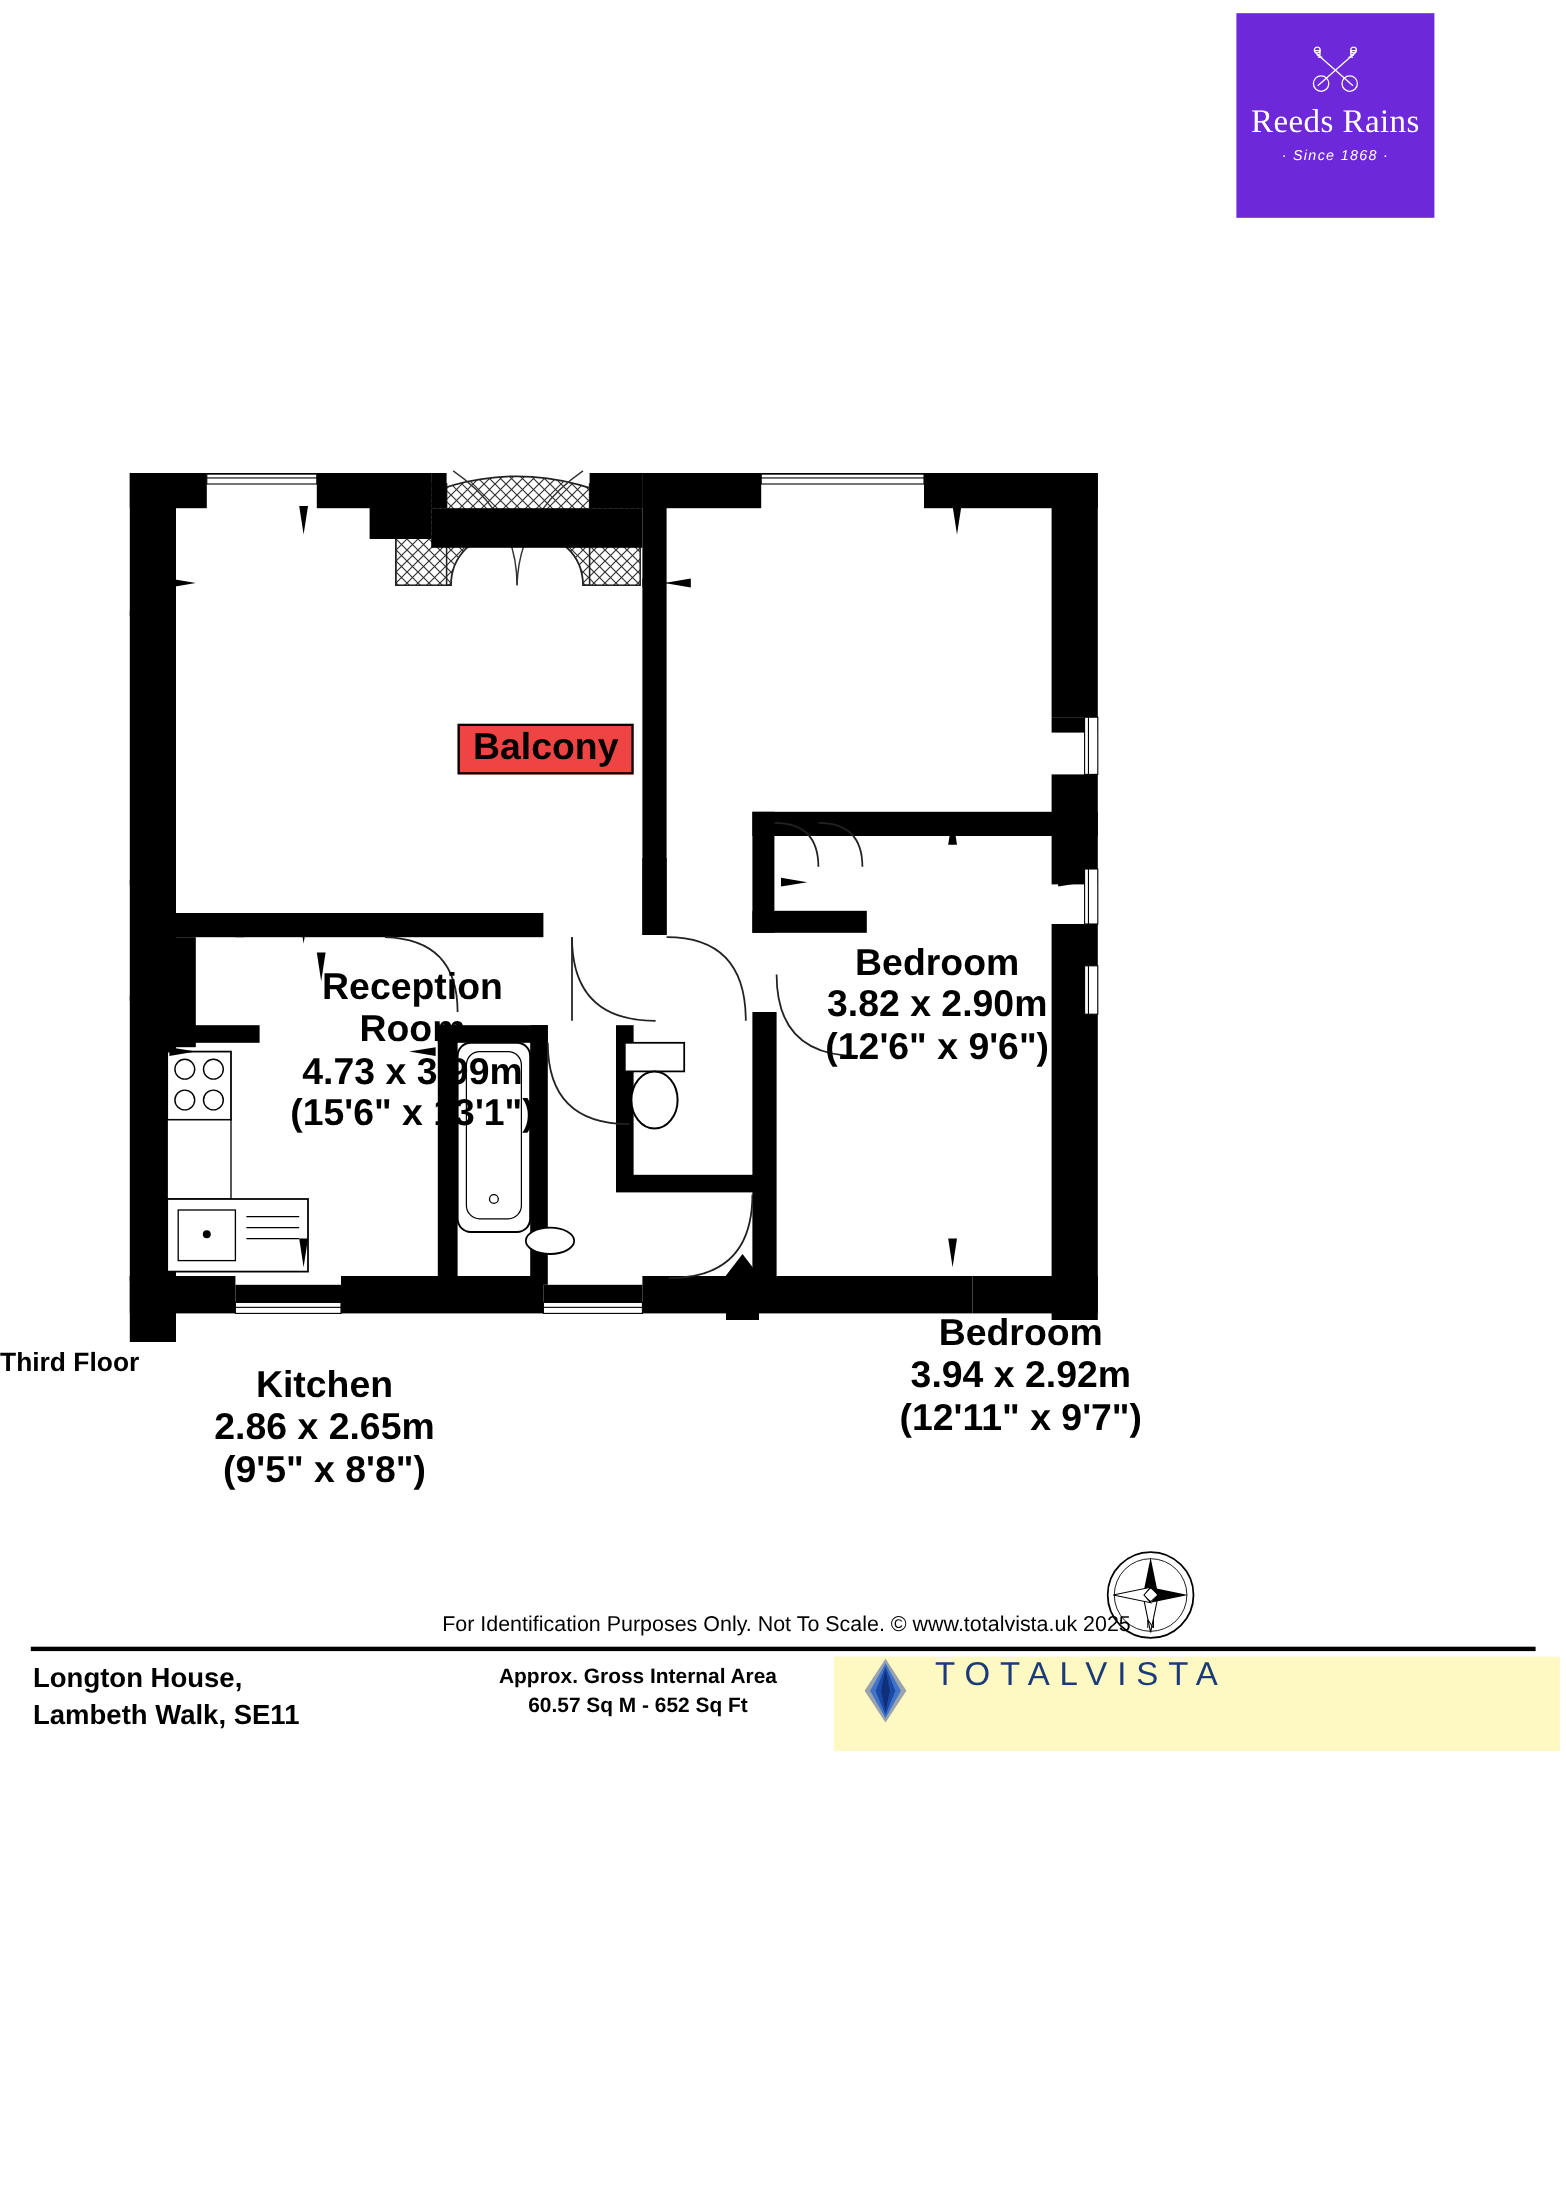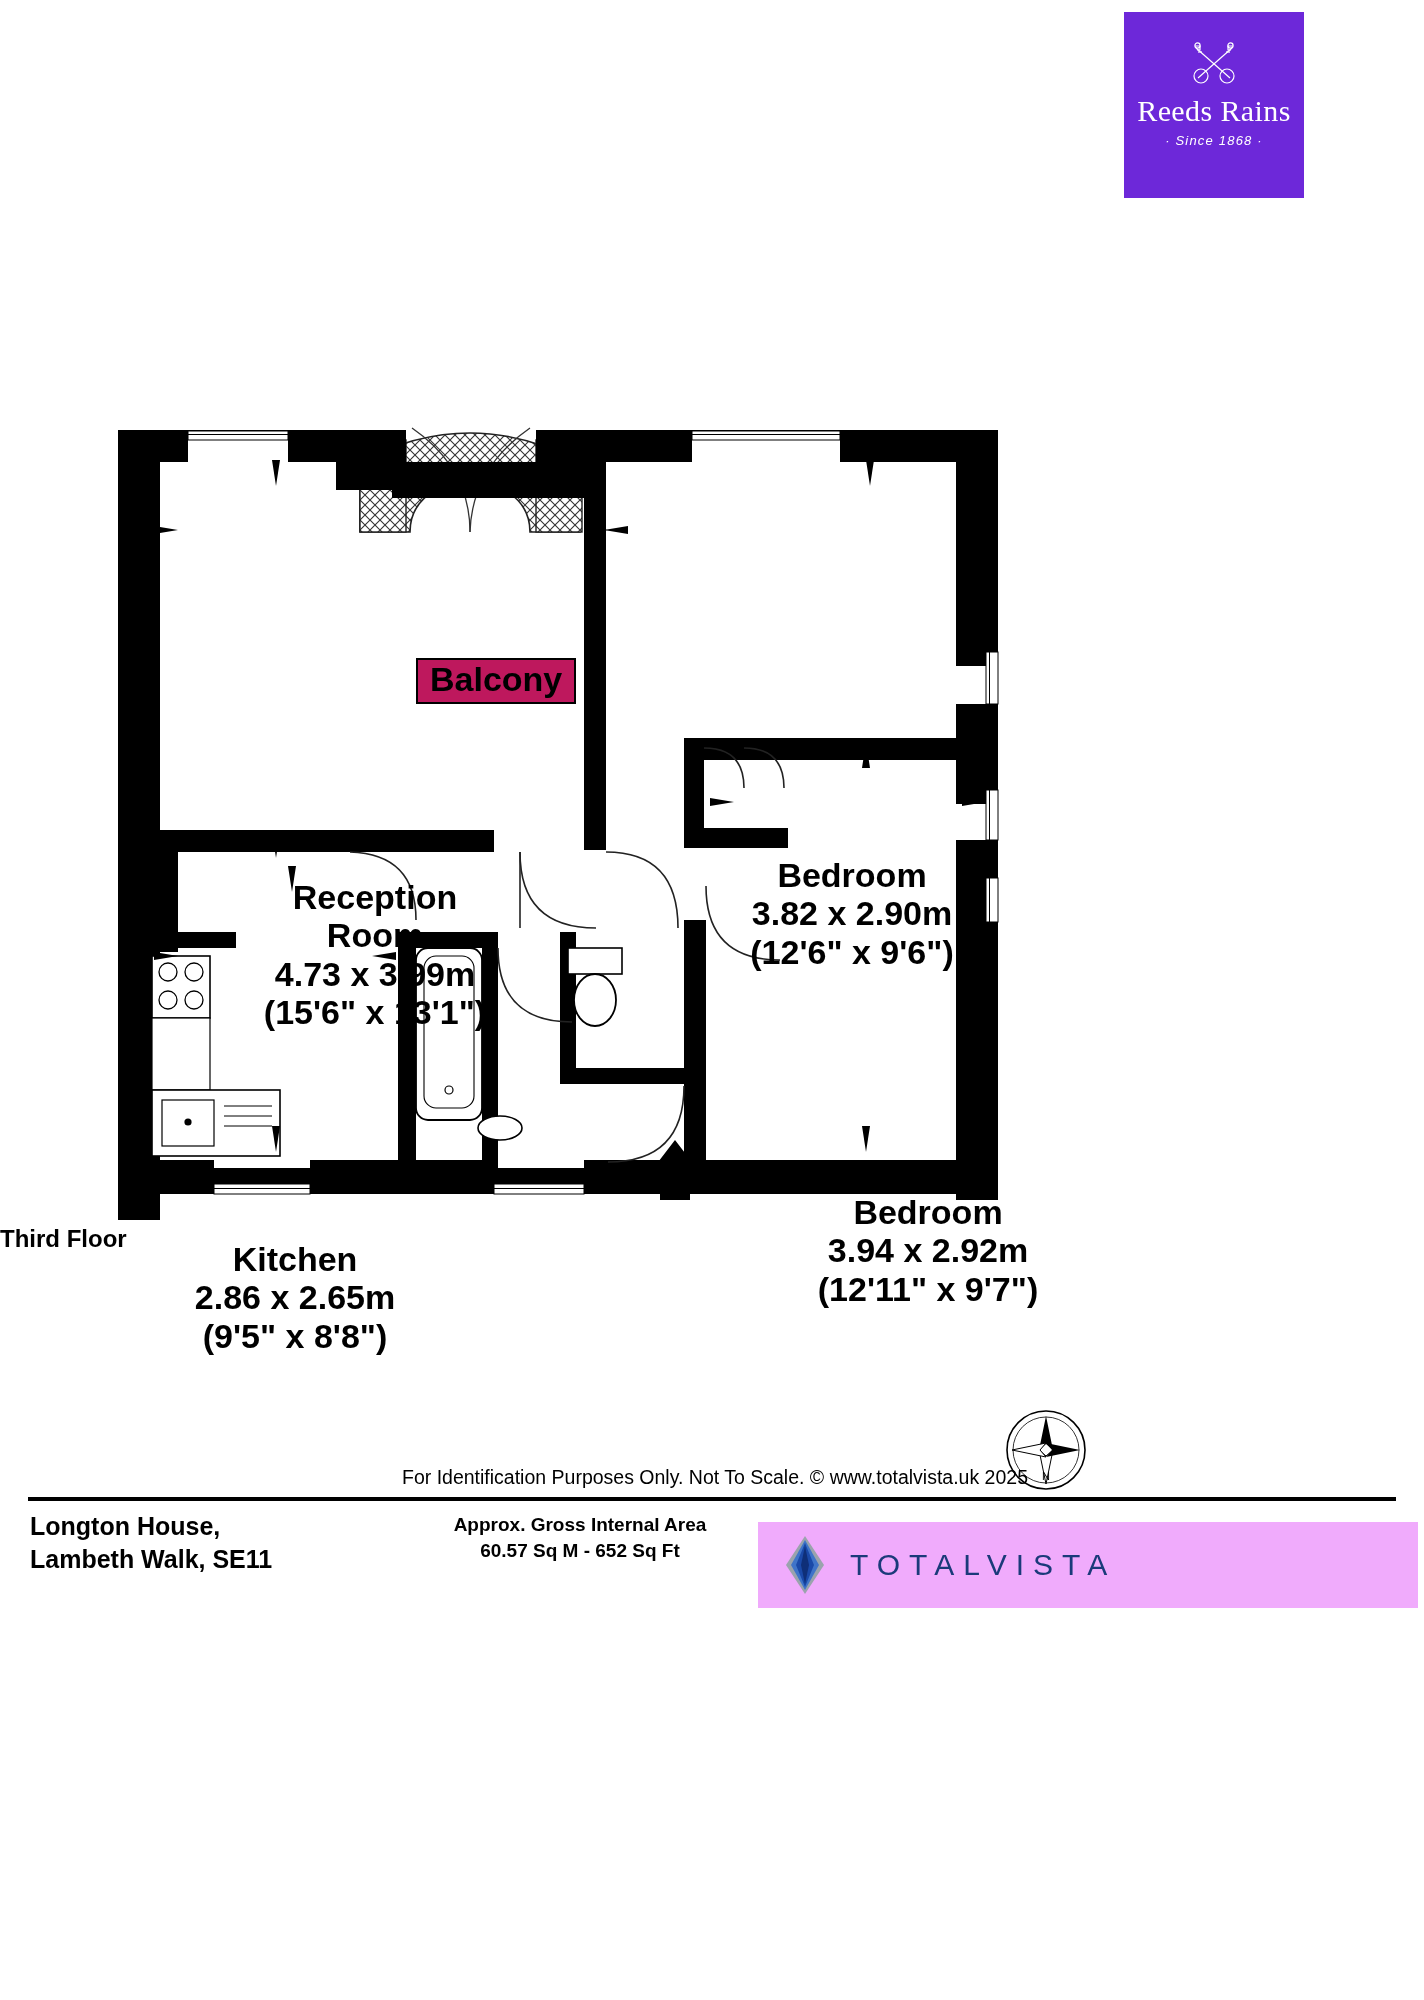--- a/index.html
+++ b/index.html
@@ -41,21 +41,21 @@
   .room-label .met{font-size:34px;display:block;}
   .room-label .imp{font-size:34px;display:block;}
 
   #label-reception{left:190px;top:578px;width:370px;}
   #label-bedroom-1{left:672px;top:556px;width:360px;}
   #label-bedroom-2{left:748px;top:893px;width:360px;}
   #label-kitchen  {left:120px;top:940px;width:350px;}
 
   .balcony-tag{
     position:absolute;left:416px;top:358px;
-    background:#be185d;border:2px solid #000;
+    background:#ef4444;border:2px solid #000;
     padding:2px 12px 4px 12px;
     font-size:34px;font-weight:bold;line-height:1.05;
     z-index:6;
   }
 
   #floor-title{
     position:absolute;left:0;top:1225px;width:1424px;text-align:left;
     font-size:24px;font-weight:bold;
   }
 
@@ -70,22 +70,22 @@
   }
   #address{
     position:absolute;left:30px;top:6px;font-size:25px;font-weight:bold;line-height:1.32;
     white-space:nowrap;
   }
   #area-block{
     position:absolute;left:430px;top:8px;width:300px;text-align:center;
     font-size:19px;font-weight:bold;line-height:1.35;white-space:nowrap;
   }
   #tv-logo{
-    position:absolute;left:758px;top:18px;width:640px;height:86px;
-    background:#f0abfc;display:flex;align-items:center;padding-left:20px;
+    position:absolute;left:758px;top:2px;width:640px;height:86px;
+    background:#fef9c3;display:flex;padding-left:20px;
   }
   #tv-logo .tv-name{
     font-size:30px;letter-spacing:9px;color:#1b3a7a;margin-left:18px;
     font-family:"Liberation Sans", sans-serif;white-space:nowrap;
   }
   #compass{position:absolute;left:1004px;top:1408px;width:84px;height:84px;}
 </style>
 </head>
 <body>
 

